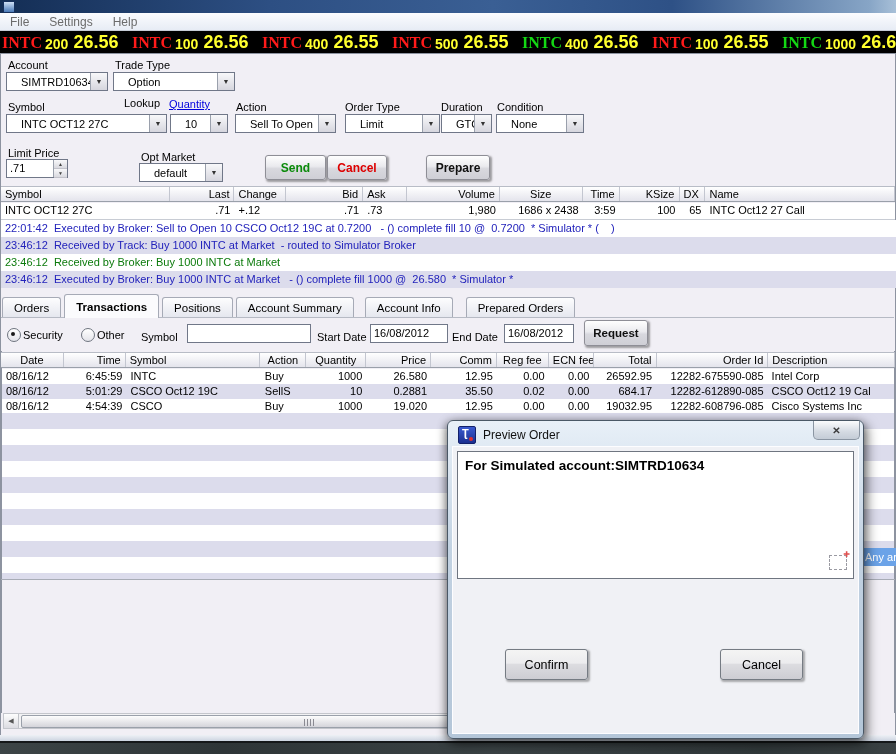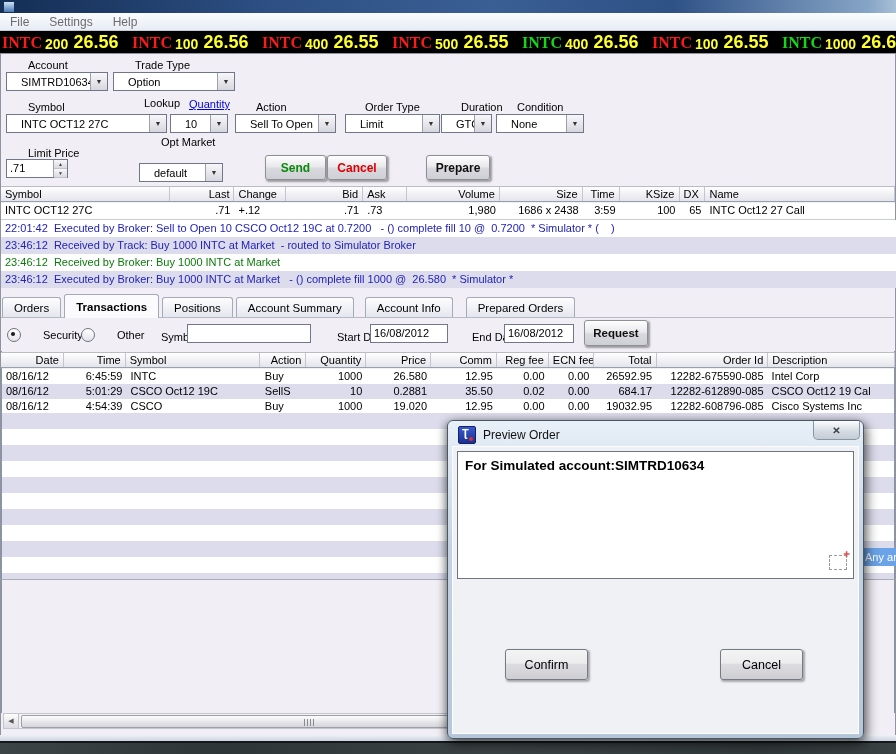--- a/index.html
+++ b/index.html
@@ -15,21 +15,21 @@
   .menuitem{padding:0 10px;}
   .ticker{left:0;top:31px;width:896px;height:22px;background:#000;display:flex;align-items:center;overflow:hidden;}
   .tick{width:128px;flex:0 0 128px;white-space:nowrap;display:flex;align-items:baseline;padding-left:2px;}
   .tick .sym{font-family:"Liberation Serif",serif;font-weight:bold;font-size:16px;}
   .tick.red .sym{color:#ff1a1a;} .tick.green .sym{color:#13d813;}
   .tick .qty{color:#ffff2e;font-weight:bold;font-size:14px;margin-left:3px;position:relative;top:1px;}
   .tick .px{color:#ffff2e;font-weight:bold;font-size:18px;margin-left:5px;}
   
   .mainframe{left:0;top:53px;width:894px;height:682px;border:1px solid #8d93a0;background:#f1eff5;}
   
-  .lbl{position:absolute;font-size:11px;color:#000;white-space:nowrap;margin-left:20px;}
+  .lbl{position:absolute;font-size:11px;color:#000;white-space:nowrap;}
   .link{color:#0000dd;text-decoration:underline;}
   .combo{position:absolute;height:19px;background:#fff;border:1px solid #707788;display:flex;align-items:center;box-sizing:border-box;padding-left:11px;}
   .combo .val{flex:1;padding-left:3px;font-size:11px;white-space:nowrap;overflow:hidden;}
   .combo .drop{width:16px;height:100%;flex:0 0 16px;background:linear-gradient(#f8f8fa,#d6d6de);
     border-left:1px solid #9aa0ac;display:flex;align-items:center;justify-content:center;font-size:7px;color:#333;}
   .inputbox{position:absolute;height:19px;background:#fff;border:1px solid #707788;box-sizing:border-box;
     font-size:11px;line-height:17px;padding-left:3px;overflow:hidden;white-space:nowrap;}
   .btn3d{position:absolute;background:linear-gradient(#fefefe,#eaeaee 45%,#d8d8de 55%,#cfcfd6);
     border:1px solid #8e8e96;border-radius:3px;box-shadow:1.5px 1.5px 2px rgba(0,0,0,.35);
     display:flex;align-items:center;justify-content:center;font-weight:bold;font-size:12px;}
@@ -38,21 +38,21 @@
   .spin .arrows{width:13px;display:flex;flex-direction:column;border-left:1px solid #9aa0ac;}
   .spin .arrows div{flex:1;background:linear-gradient(#f8f8fa,#d9d9df);font-size:5px;line-height:8px;text-align:center;color:#444;border-bottom:1px solid #c2c2ca;}
   .radio{position:absolute;width:12px;height:12px;border:1px solid #6f7580;border-radius:50%;background:linear-gradient(#fff,#e4e4ea);}
   .radio.sel::after{content:"";position:absolute;left:3px;top:3px;width:4px;height:4px;border-radius:50%;background:#1a1a1a;}
   
   .hdr{position:absolute;display:flex;height:16px;background:linear-gradient(#ffffff,#e4e4ec);
     border-top:1px solid #b8bcc6;border-bottom:1px solid #9aa0aa;box-sizing:border-box;}
   .hdr .cell{border-right:1px solid #c3c6d0;}
   .row{position:absolute;display:flex;height:15px;}
   .cell{box-sizing:border-box;padding:1px 4px 0 4px;font-size:11px;white-space:nowrap;overflow:hidden;}
-  .r{text-align:right;} .c{text-align:right;}
+  .r{text-align:right;} .c{text-align:center;}
   .qc0{width:169px}.qc1{width:65px}.qc2{width:52px}.qc3{width:77px}.qc4{width:44px}.qc5{width:93px}
   .qc6{width:83px}.qc7{width:37px}.qc8{width:60px}.qc9{width:26px}.qc10{width:190px}
   .tc0{width:63px}.tc1{width:62px}.tc2{width:135px}.tc3{width:46px}.tc4{width:60px}.tc5{width:65px}
   .tc6{width:66px}.tc7{width:52px}.tc8{width:45px}.tc9{width:63px}.tc10{width:112px}.tc11{width:127px}
   .logrow{position:absolute;left:1px;width:893px;height:17px;line-height:17px;padding-left:4px;
     font-size:11px;white-space:pre;overflow:hidden;}
   .logblue{color:#2222bb;} .loggreen{color:#0b7a0b;}
   .logalt{background:#dcdcec;}
   
   .tabs{position:absolute;left:2px;top:295px;width:892px;height:23px;display:flex;align-items:flex-end;}
@@ -201,21 +201,21 @@
   </div>
 
   <div class="lbl" style="left:8px;top:147px;">Limit Price</div>
   <div class="spin" style="left:6px;top:159px;">
     <span class="sval">.71</span>
     <span class="arrows">
         <div>▲</div>
         <div>▼</div>
       </span>
   </div>
-  <div class="lbl" style="left:141px;top:136px;">Opt Market</div>
+  <div class="lbl" style="left:141px;top:151px;">Opt Market</div>
   <div class="combo" style="left:139px;top:163px;width:84px;">
     <span class="val">default</span>
       <span class="drop">▼</span>
   </div>
   <div class="btn3d" style="left:265px;top:155px;width:59px;height:23px;color:#0a8a0a;">Send</div>
   <div class="btn3d" style="left:327px;top:155px;width:58px;height:23px;color:#dd0000;">Cancel</div>
   <div class="btn3d" style="left:426px;top:155px;width:62px;height:23px;color:#111;">Prepare</div>
 
   <div class="hdr" style="left:1px;top:186px;width:894px;">
     <div class="cell qc0">Symbol</div>

